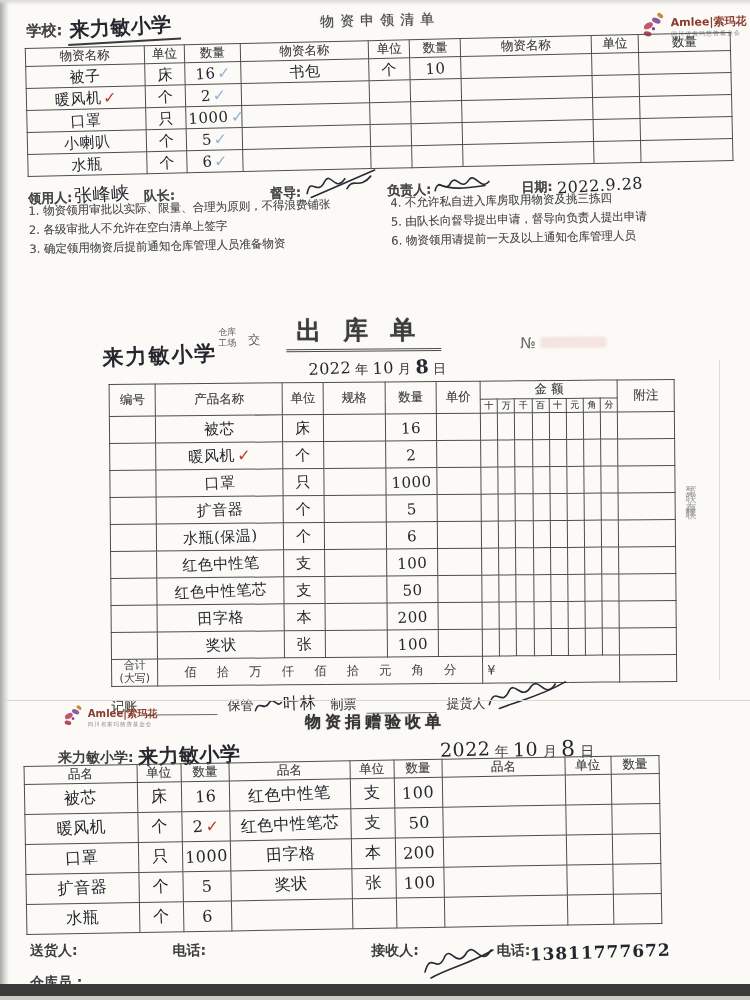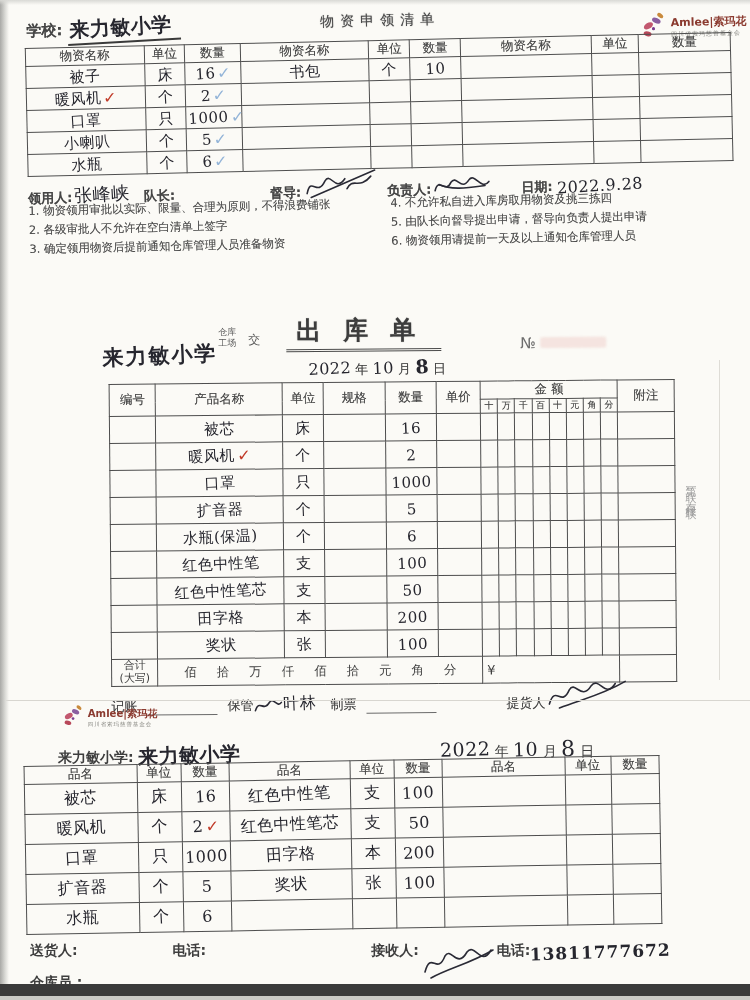--- a/index.html
+++ b/index.html
@@ -465,21 +465,21 @@
       <span class="blank" style="width:70px;margin:0 10px;"></span>
       <span class="lbl">保管</span>
       <span>
         <svg class="sig" width="30" height="18" viewBox="0 0 30 18">
             <path d="M2 14 C6 2 10 16 16 6 C20 0 24 12 28 6"></path>
           </svg>
       </span>
       <span class="hw" style="font-size:16px;margin-right:14px;">叶林</span>
       <span class="lbl">制票</span>
       <span class="blank" style="width:70px;margin:0 10px;"></span>
-      <span class="lbl" style="margin-left:60px;">提货人</span>
+      <span class="lbl" style="">提货人</span>
       <span>
         <svg class="sig" width="84" height="36" viewBox="0 0 84 36">
           <path d="M4 28 C10 8 16 32 24 14 C30 4 36 26 46 10 C54 0 60 24 70 8"></path>
           <path d="M14 32 C34 24 56 20 80 6"></path>
         </svg>
       </span>
     </div>
   </div>
 
   <div class="abs side-vertical">第一联:存根联</div>
@@ -496,20 +496,21 @@
             <circle cx="13" cy="17" r="1.6" fill="#7b3d8f"></circle>
           </svg>
         </span>
         <span>
           <div class="logo-text">Amlee|索玛花</div>
           <div class="logo-sub">四川省索玛慈善基金会</div>
         </span>
       </div>
     </div>
 
+    <div class="abs f3-title">物资捐赠验收单</div>
 
     <div class="abs f3-unitline">
       <span>来力敏小学:</span>
       <span class="hw">来力敏小学</span>
     </div>
 
     <div class="abs f3-date">
       <span class="hw">2022</span>
       <span>年</span>
       <span class="hw">10</span>

